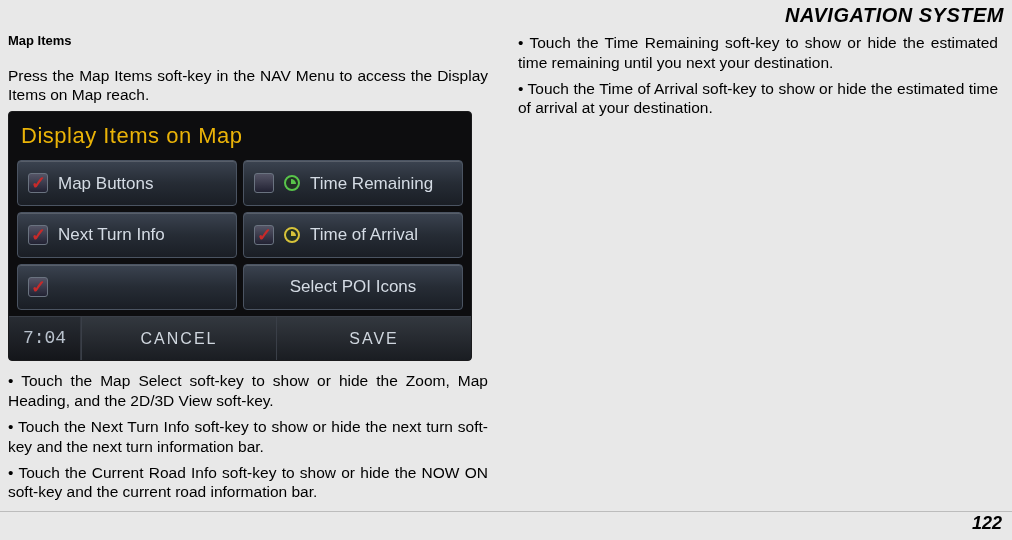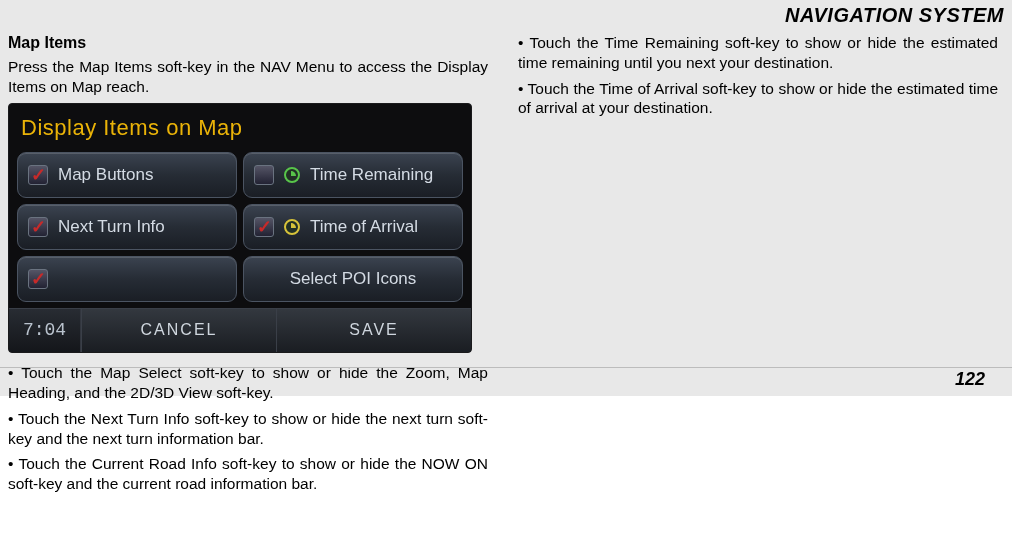--- a/index.html
+++ b/index.html
@@ -1,20 +1,20 @@
 <!DOCTYPE html>
 <html><head>
 <meta charset="utf-8">
 <style>
   * { box-sizing: border-box; margin: 0; padding: 0; }
   html, body { width: 1012px; height: 540px; font-family: Arial, Helvetica, sans-serif; background: #fff; }
 
   .page {
     width: 1012px;
-    height: 396px;
+    height: 540px;
     background: #e8e8e8;
     position: relative;
     padding: 0;
   }
 
   .header {
     width: 100%;
     text-align: right;
     padding: 4px 8px 6px 0;
     font-weight: bold;
@@ -32,22 +32,22 @@
 
   .col {
     width: 480px;
     font-size: 15.5px;
     line-height: 1.28;
     color: #000;
   }
 
   .subheading {
     font-weight: bold;
-    margin-bottom: 4px;
-    font-size: 16px;
+    margin-bottom: 16px;
+    font-size: 13px;
   }
 
   .para {
     text-align: justify;
     margin-bottom: 6px;
   }
 
   
   .screen {
     width: 464px;
@@ -73,21 +73,21 @@
     flex: 1;
     display: grid;
     grid-template-columns: 1fr 1fr;
     grid-template-rows: repeat(3, 1fr);
     gap: 6px;
     padding: 4px 8px 6px 8px;
   }
 
   .opt {
     background: linear-gradient(#3b4350, #262c35 50%, #1a1e25);
-    border-radius: 9px;
+    border-radius: 4px;
     border: 1px solid #4b5462;
     box-shadow: inset 0 1px 0 rgba(255,255,255,0.15);
     display: flex;
     align-items: center;
     padding: 8px 10px;
     gap: 10px;
     color: #d4dbe4;
     font-family: Verdana, Geneva, sans-serif;
     font-size: 17px;
     white-space: nowrap;
@@ -160,21 +160,21 @@
     font-family: Verdana, Geneva, sans-serif;
     letter-spacing: 2px;
     font-size: 16px;
     border-left: 1px solid #3a3f48;
     background: linear-gradient(#33383f, #1a1d22);
   }
 
   .page-footer {
     position: absolute;
     bottom: 6px;
-    right: 27px;
+    right: 10px;
     font-weight: bold;
     font-style: italic;
     font-size: 18px;
   }
 
   .hr {
     position: absolute;
     left: 0; right: 0;
     bottom: 28px;
     height: 1px;

